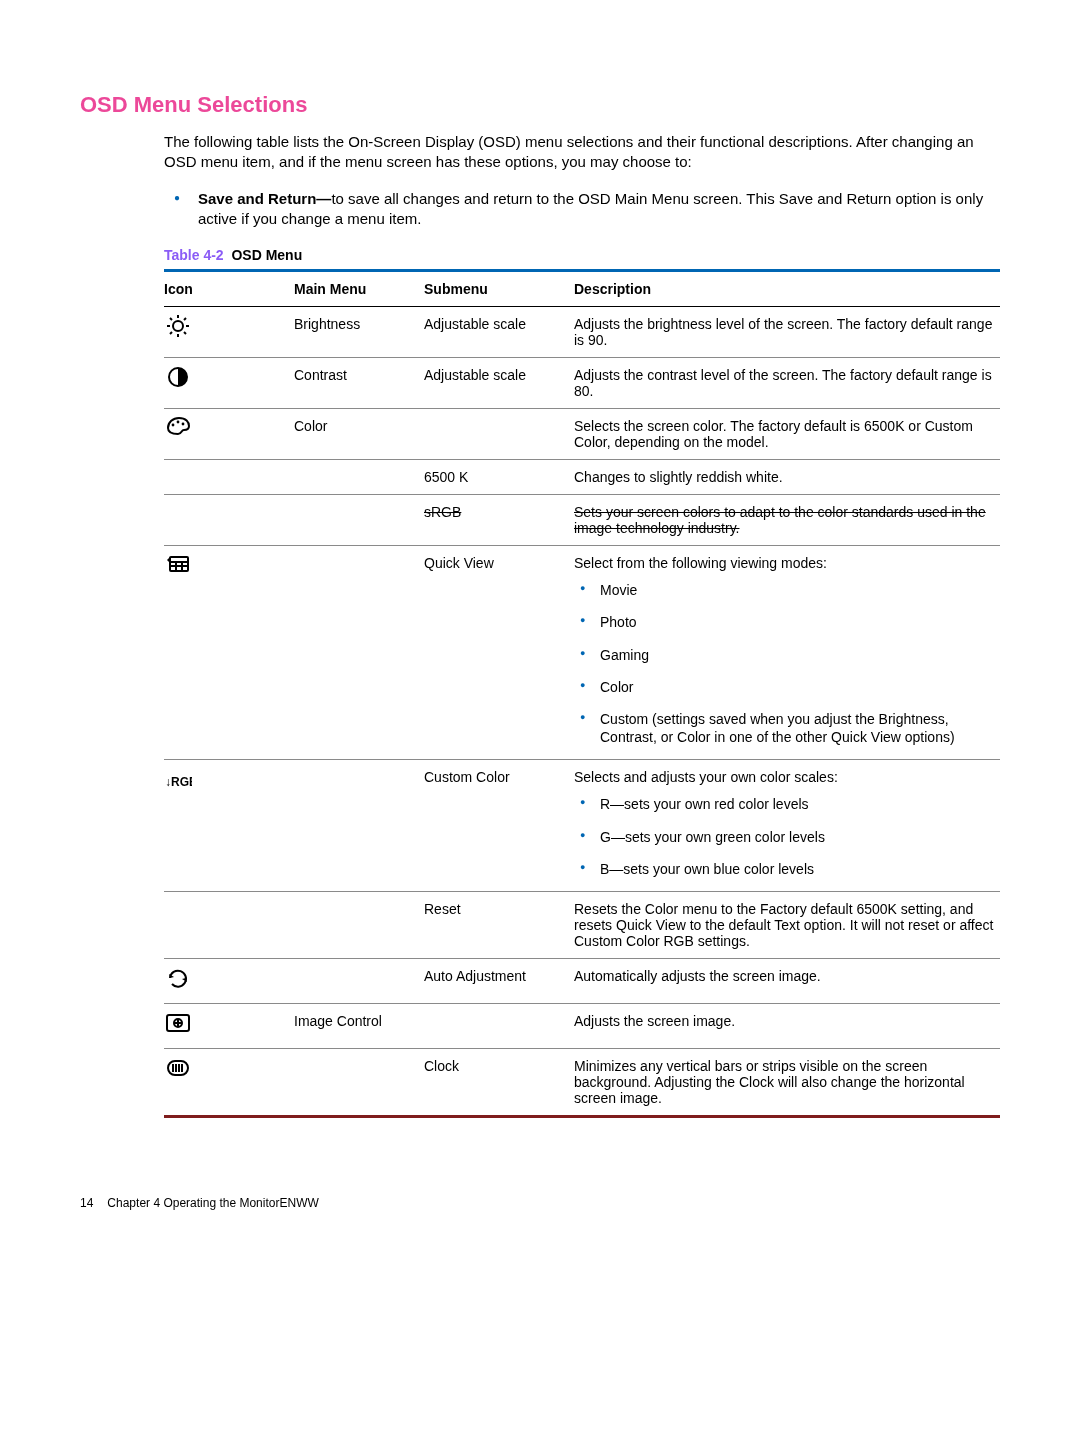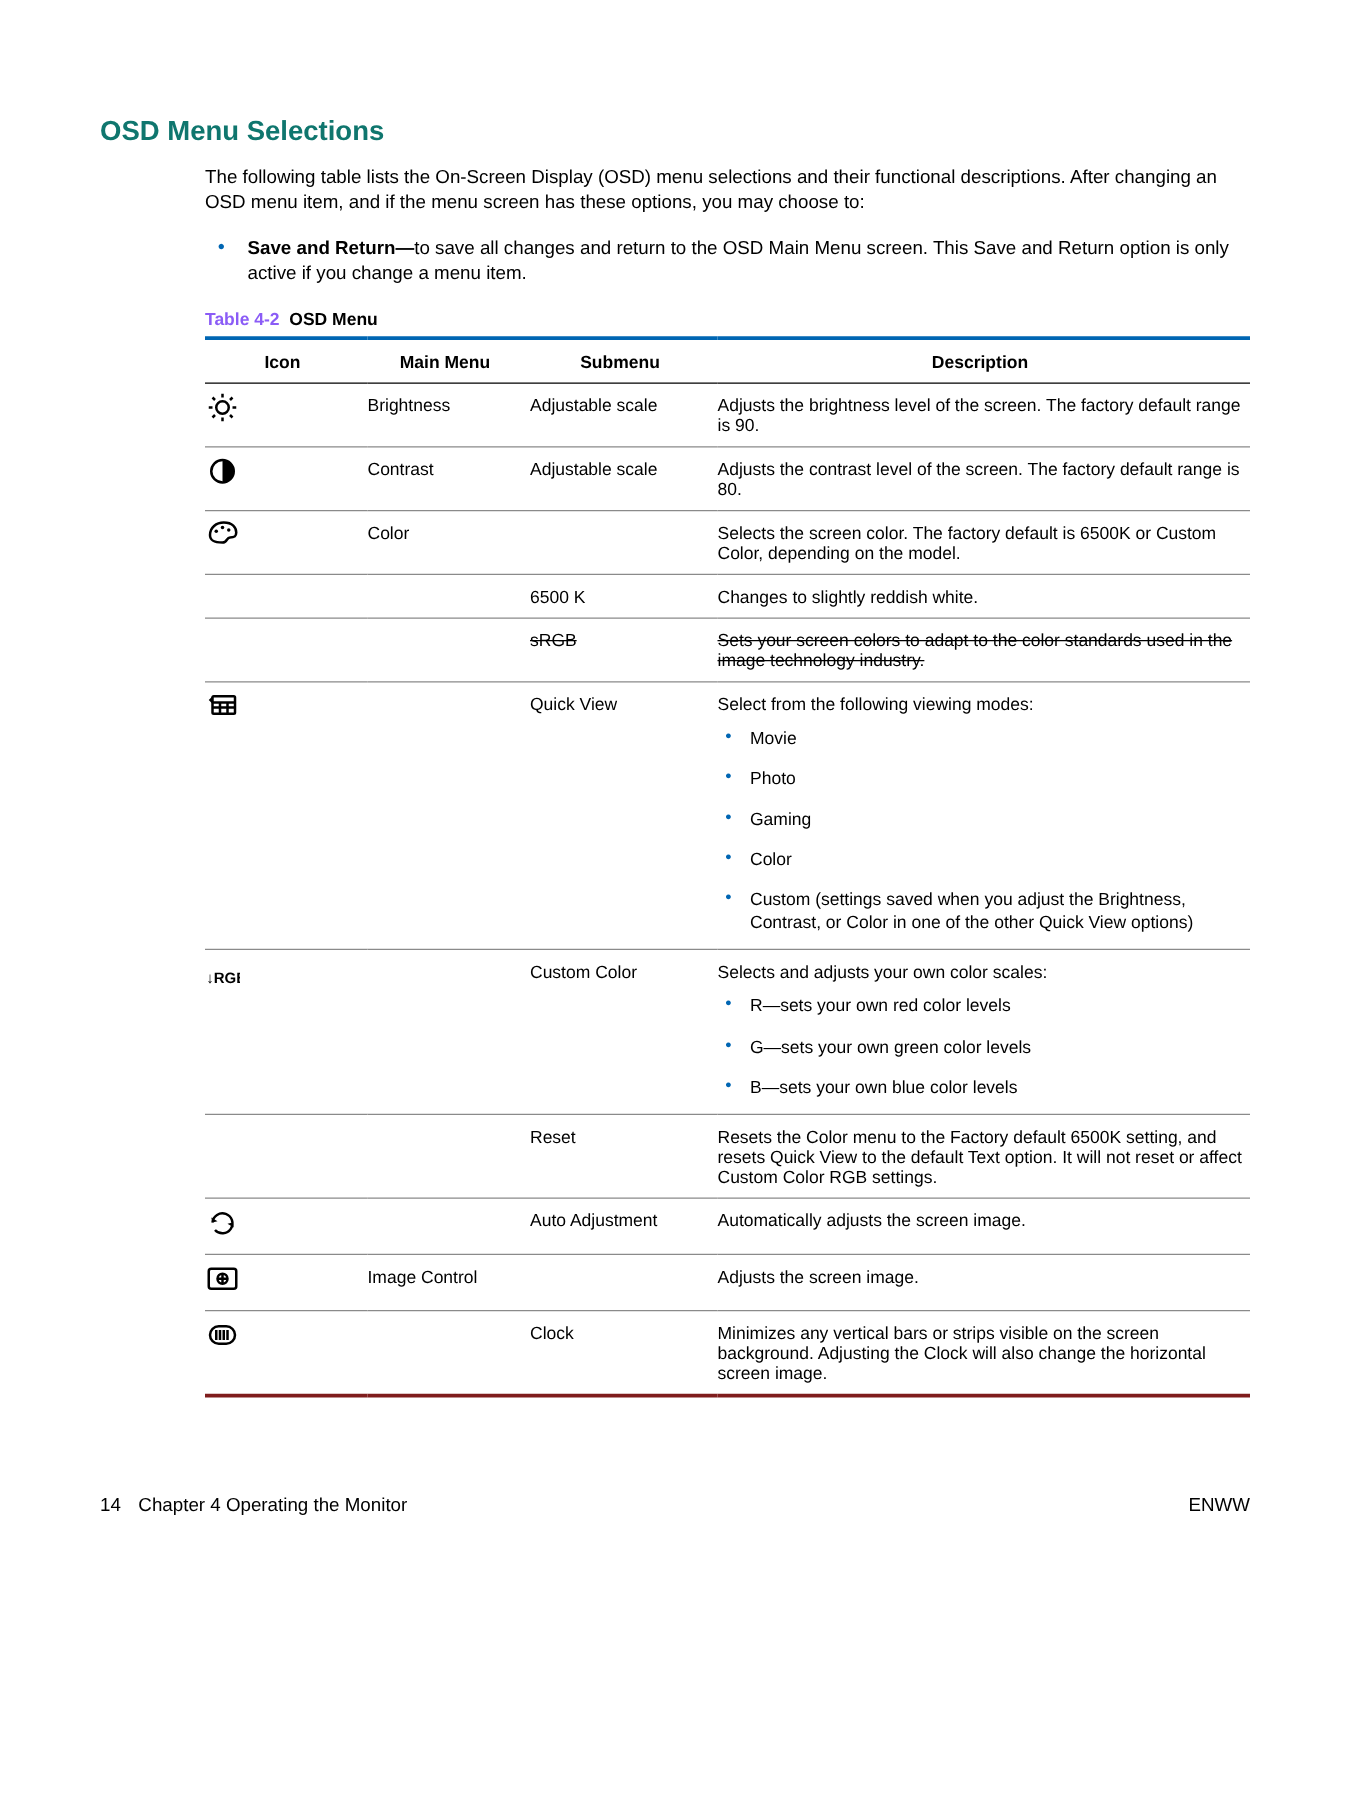--- a/index.html
+++ b/index.html
@@ -8,21 +8,21 @@
     padding: 0;
     background: #fff;
     font-family: Arial, Helvetica, sans-serif;
     color: #000;
     width: 1080px;
   }
   .page {
     padding: 92px 80px 40px 80px;
   }
   h1.section-title {
-    color: #0f766e;
+    color: #ec4899;
     font-size: 22px;
     font-weight: bold;
     margin: 0 0 14px 0;
   }
   .body-indent {
     margin-left: 84px;
   }
   p.intro {
     font-size: 15px;
     line-height: 1.36;
@@ -57,21 +57,21 @@
   .table-caption .ttl { font-weight: bold; }
   table.osd {
     width: 100%;
     border-collapse: collapse;
     font-size: 14px;
   }
   table.osd thead tr {
     border-top: 3px solid #0066b3;
   }
   table.osd th {
-    text-align: center;
+    text-align: left;
     font-weight: bold;
     padding: 9px 6px 9px 0;
     border-bottom: 1px solid #000;
   }
   table.osd td {
     vertical-align: top;
     padding: 9px 6px 9px 0;
     border-bottom: 1px solid #8a8a8a;
   }
   table.osd tr.last-row td {
@@ -100,24 +100,23 @@
     color: #0066b3;
     position: absolute;
     left: 6px;
     top: 2px;
     font-size: 9px;
   }
   ul.inner-bullets > li:last-child { margin-bottom: 4px; }
   .strike { text-decoration: line-through; }
   .footer {
     display: flex;
-    justify-content: space-between;
     align-items: center;
     padding: 38px 80px 40px 80px;
-    font-size: 15px;
+    font-size: 12px;
   }
   .footer .left { display: flex; gap: 14px; }
 </style>
 </head>
 <body>
 
 <div class="page">
   <h1 class="section-title">OSD Menu Selections</h1>
   <div class="body-indent">
     <p class="intro">The following table lists the On-Screen Display (OSD) menu selections and their functional descriptions. After changing an OSD menu item, and if the menu screen has these options, you may choose to:</p>

